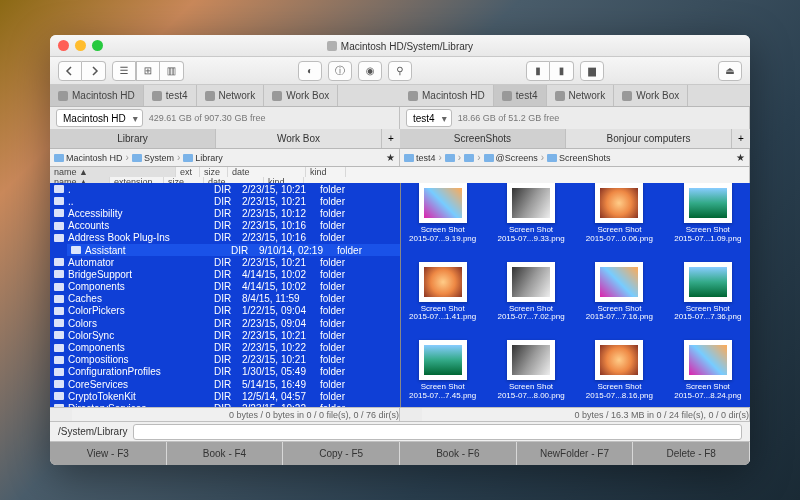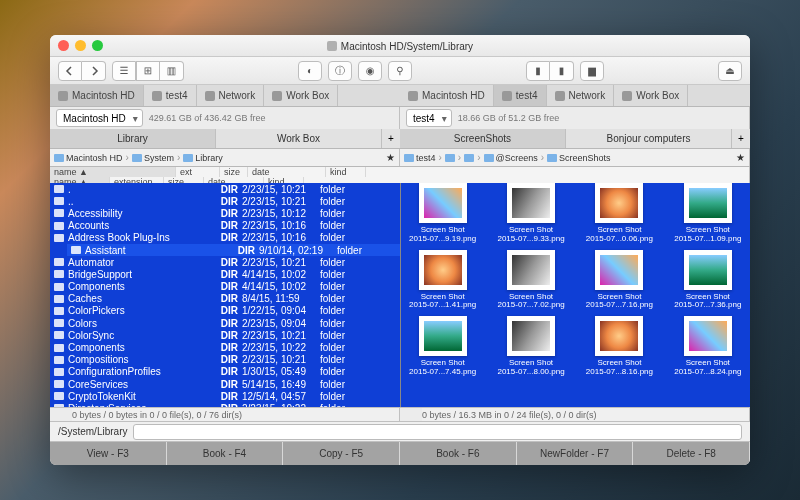--- a/index.html
+++ b/index.html
@@ -46,33 +46,33 @@
 .hcol{border-right:1px solid #d8d8d8;padding:0 4px;font-size:9px;color:#444;display:flex;align-items:center;}
 .hcol.sorted{background:#e0e0e0;}
 .panes{flex:1;display:flex;overflow:hidden;}
 .pane{flex:1;background:#0f3fd6;overflow:hidden;position:relative;}
 .pane.left{border-right:1px solid #888;}
 .listrow{height:12.2px;display:flex;align-items:center;color:#fff;font-size:9px;padding-left:4px;}
 .listrow.sel{background:#1a52e8;margin-left:17px;}
 .listrow .fico{width:10px;height:8px;background:#fff;border-radius:1px;margin-right:4px;opacity:0.85;}
 .c-name{width:120px;white-space:nowrap;overflow:hidden;}
 .c-ext{width:26px;}
-.c-size{width:28px;text-align:right;padding-right:4px;font-weight:bold;}
+.c-size{width:28px;padding-right:4px;}
 .c-date{width:78px;}
 .c-kind{width:36px;}
-.icongrid{display:grid;grid-template-columns:repeat(4,1fr);gap:6px 4px;padding:0;}
+.icongrid{display:grid;grid-template-columns:repeat(4,1fr);gap:18px 4px;padding:0;}
 .thumb{display:flex;flex-direction:column;align-items:center;}
 .thimg{width:48px;height:40px;background:#fff;border:2px solid #fff;box-shadow:0 1px 3px rgba(0,0,0,0.3);position:relative;overflow:hidden;}
 .thimg::before{content:"";position:absolute;inset:3px;background:linear-gradient(45deg,#d2a,#7cf,#fa5);}
 .thimg.b::before{background:linear-gradient(120deg,#333,#999,#eee);}
 .thimg.c::before{background:radial-gradient(circle,#fc8,#e84,#832);}
 .thimg.d::before{background:linear-gradient(#8cf,#3a8,#063);}
 .thlbl{color:#fff;font-size:8px;text-align:center;margin-top:3px;line-height:1.1;}
 .status{height:14px;display:flex;border-top:1px solid #c0c0c0;}
-.statside{flex:1;text-align:left;font-size:9px;color:#666;line-height:14px;background:#f0f0f0;border-right:1px solid #c0c0c0;margin-left:22px;}
+.statside{flex:1;text-align:right;font-size:9px;color:#666;line-height:14px;background:#f0f0f0;border-right:1px solid #c0c0c0;margin-left:22px;}
 .pathbar{height:20px;display:flex;align-items:center;padding:0 8px;gap:6px;background:#f0f0f0;border-top:1px solid #c0c0c0;}
 .pathlbl{font-size:10px;color:#333;}
 .pathinput{flex:1;height:16px;background:#fff;border:1px solid #bbb;border-radius:3px;}
 .fnkeys{height:24px;display:flex;background:#a3a3a3;border-top:1px solid #c0c0c0;}
 .fnkey{flex:1;border-right:1px solid #d8d8d8;display:flex;align-items:center;justify-content:center;font-size:10px;color:#333;}
 </style>
 </head>
 <body>
 
 <div class="window">
@@ -132,21 +132,21 @@
         <div class="tab"><span class="ico"></span>Network</div>
         <div class="tab"><span class="ico"></span>Work Box</div>
       </div>
   </div>
 
   <div class="drivebar">
     <div class="driveside">
       <div class="drive-select">
           <span>Macintosh HD</span>
         </div>
-      <div class="freespace">429.61 GB of 436.42 GB free</div>
+      <div class="freespace">429.61 GB of 907.30 GB free</div>
     </div>
     <div class="driveside">
       <div class="drive-select">
           <span>test4</span>
         </div>
       <div class="freespace">18.66 GB of 51.2 GB free</div>
     </div>
   </div>
 
   <div class="fldtabs">
@@ -181,21 +181,21 @@
         </span>
         <span class="crumb"><span class="fico"></span>@Screens<span class="sep">›</span></span>
         <span class="crumb"><span class="fico"></span>ScreenShots</span>
         <span class="star">★</span>
       </div>
   </div>
 
   <div class="headers">
     <div class="hside" id="hdr-left">
         <div class="hcol sorted" style="width: 126px;">name ▲</div>
-        <div class="hcol" style="width: 44px;">ext</div>
+        <div class="hcol" style="width: 24px;">ext</div>
         <div class="hcol" style="width: 28px;">size</div>
         <div class="hcol" style="width: 78px;">date</div>
         <div class="hcol" style="width: 40px;">kind</div>
       </div>
     <div class="hside" id="hdr-right">
         <div class="hcol sorted" style="width: 60px;">name ▲</div>
         <div class="hcol" style="width: 54px;">extension</div>
         <div class="hcol" style="width: 40px;">size</div>
         <div class="hcol" style="width: 60px;">date</div>
         <div class="hcol" style="width: 40px;">kind</div>

